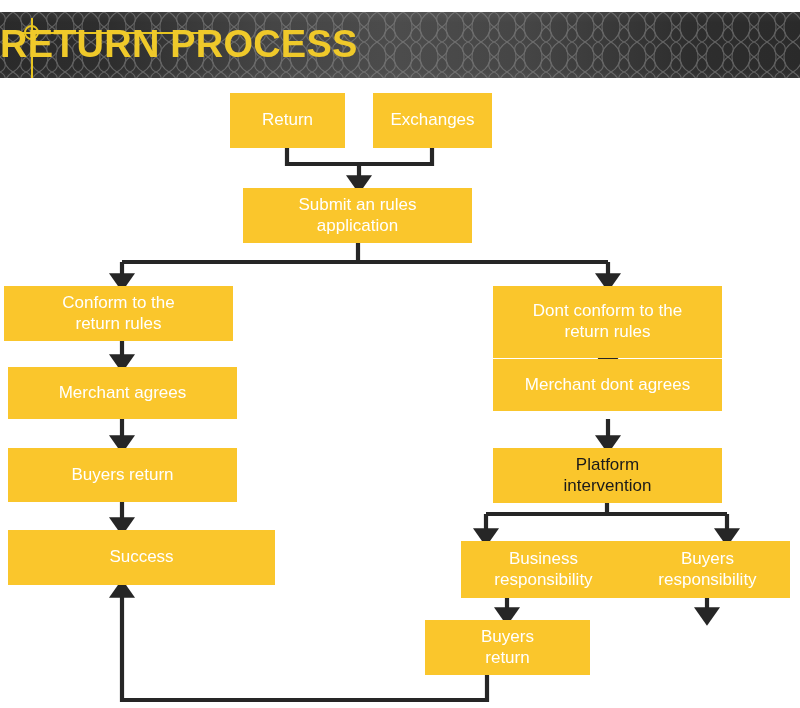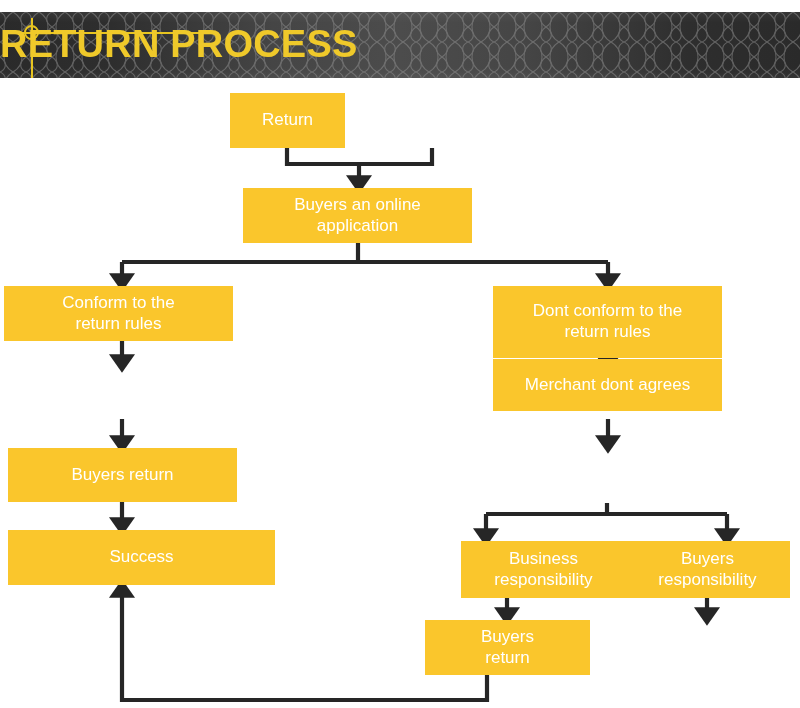--- a/index.html
+++ b/index.html
@@ -169,37 +169,41 @@
 
       <path d="M507,598 L507,616" marker-end="url(#ah)"></path>
       <path d="M707,598 L707,616" marker-end="url(#ah)"></path>
 
       <path d="M487,675 L487,700 L122,700 L122,589" marker-end="url(#ah)"></path>
     </g>
   </svg>
 
   <div class="node" style="left:230px;top:93px;width:115px;height:55px;">Return</div>
 
-
-  <div class="node" style="left:243px;top:188px;width:229px;height:55px;">Buyers an online
+  <div class="node" style="left:373px;top:93px;width:119px;height:55px;">Exchanges</div>
+
+  <div class="node" style="left:243px;top:188px;width:229px;height:55px;">Submit an rules
 application</div>
 
   <div class="node" style="left:4px;top:286px;width:229px;height:55px;">Conform to the
 return rules</div>
 
+  <div class="node" style="left:8px;top:367px;width:229px;height:52px;">Merchant agrees</div>
 
   <div class="node" style="left:8px;top:448px;width:229px;height:54px;">Buyers return</div>
 
   <div class="node" style="left:8px;top:530px;width:267px;height:55px;">Success</div>
 
   <div class="node" style="left:493px;top:286px;width:229px;height:72px;">Dont conform to the
 return rules</div>
 
   <div class="node" style="left:493px;top:359px;width:229px;height:52px;">Merchant dont agrees</div>
 
+  <div class="node dark-text" style="left:493px;top:448px;width:229px;height:55px;">Platform
+intervention</div>
 
   <div class="node" style="left:425px;top:541px;width:165px;height:57px;margin-left:36px;">Business
 responsibility</div>
 
   <div class="node" style="left:625px;top:541px;width:165px;height:57px;">Buyers
 responsibility</div>
 
   <div class="node" style="left:425px;top:620px;width:165px;height:55px;">Buyers
 return</div>
 

